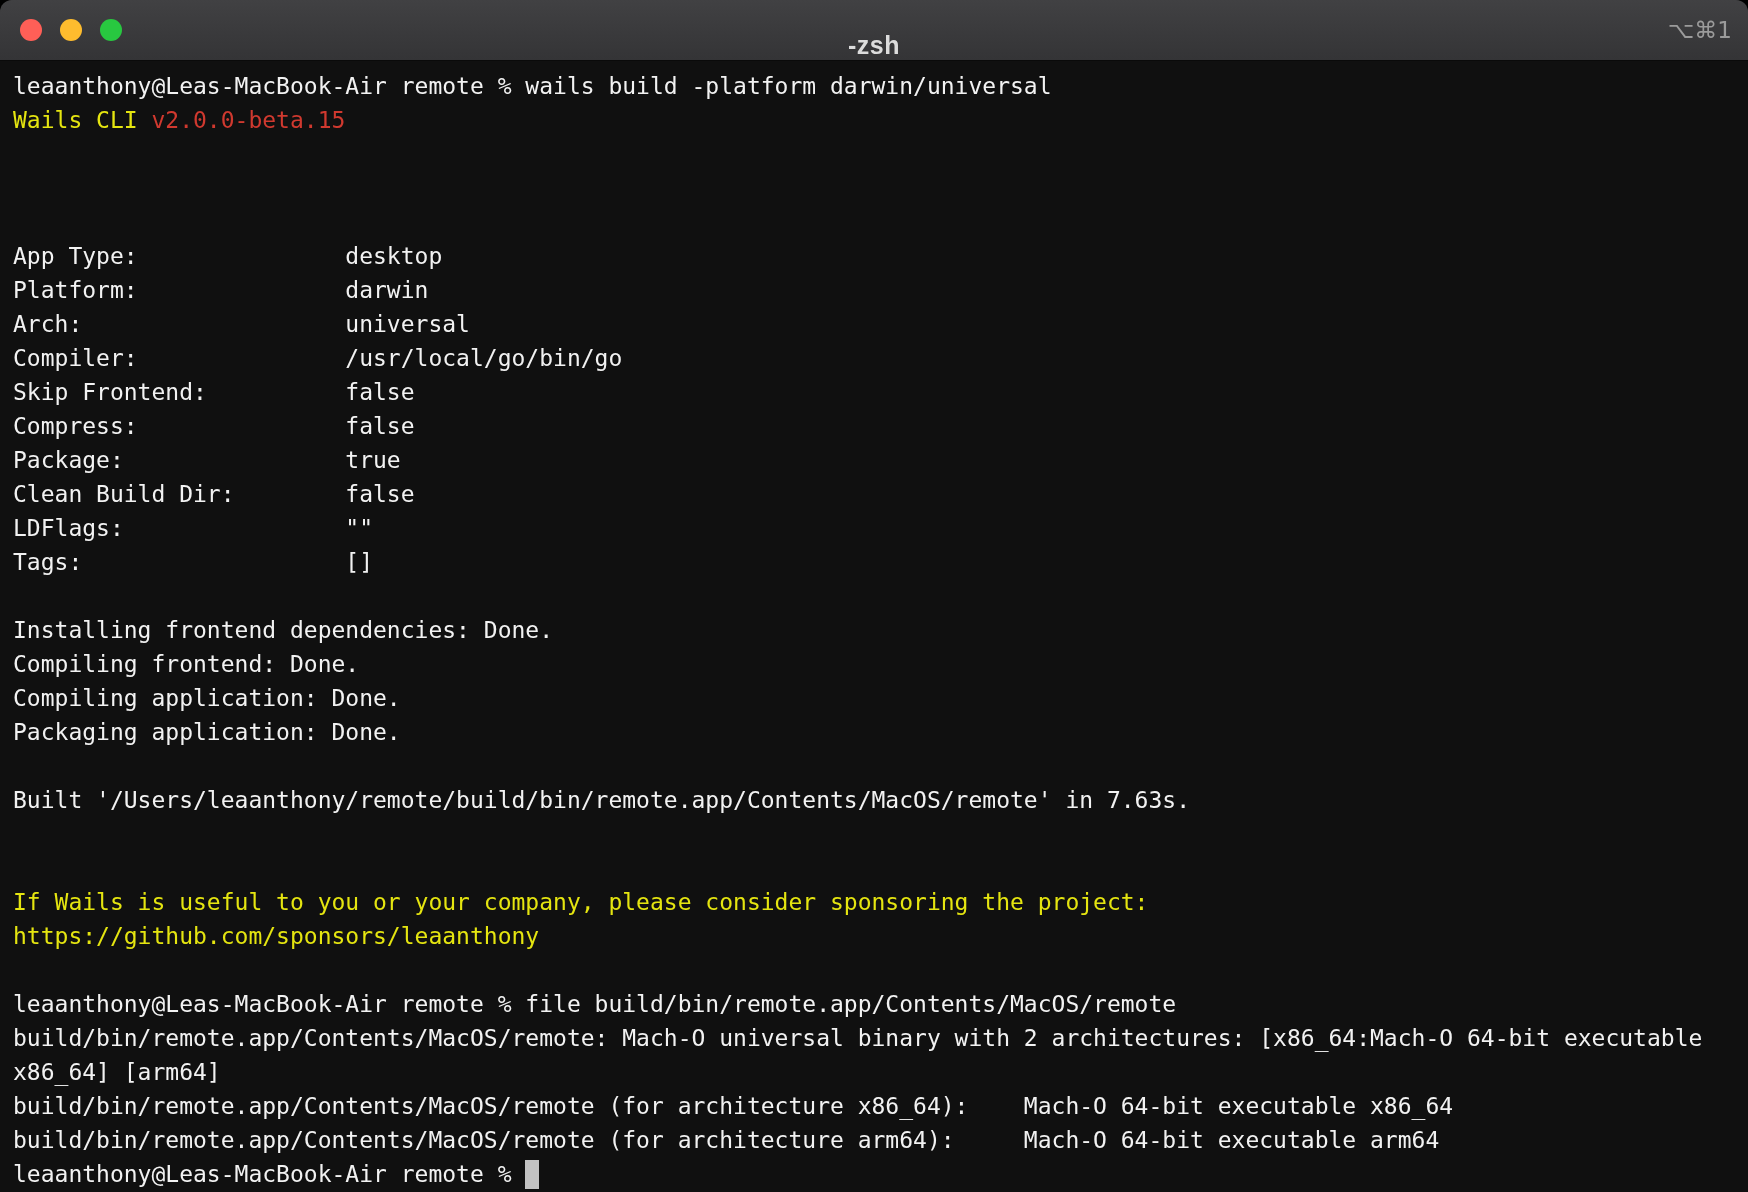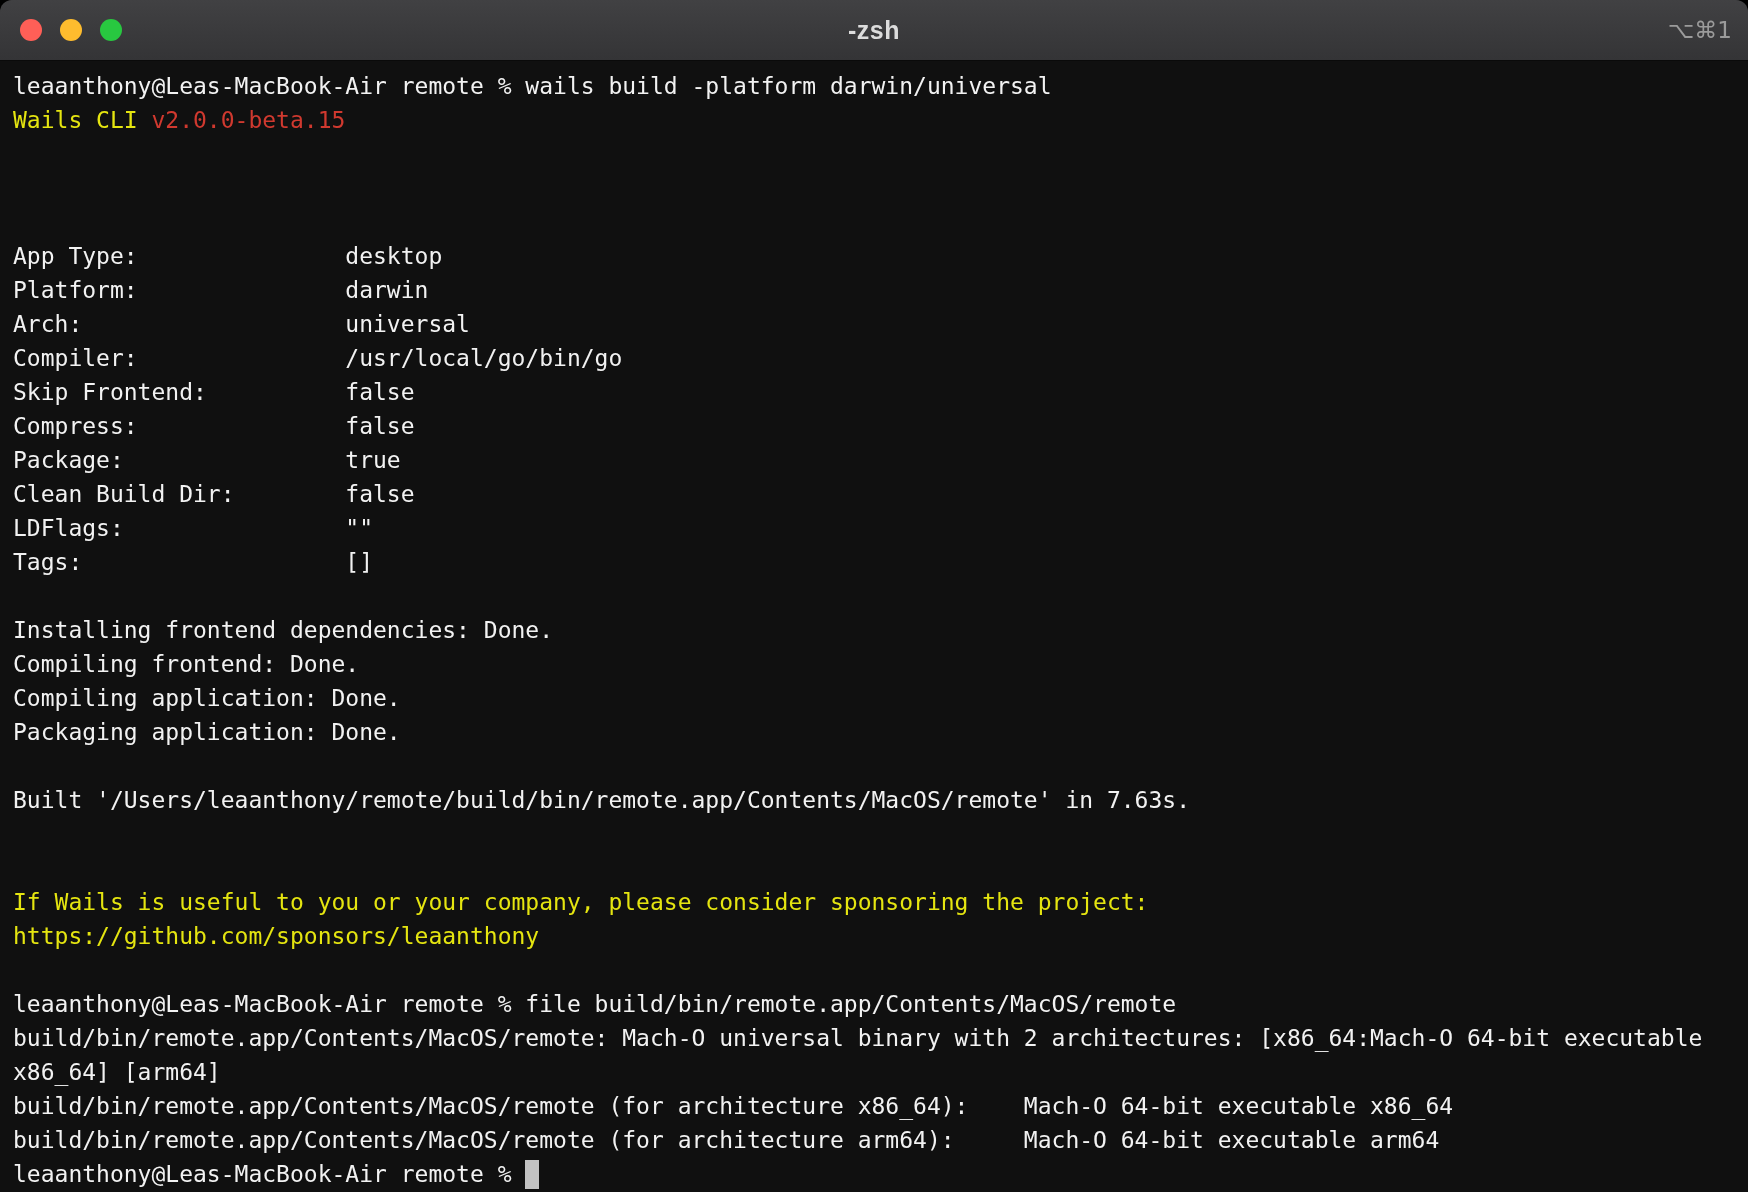--- a/index.html
+++ b/index.html
@@ -13,21 +13,21 @@
     border-radius: 12px 12px 0 0;
     overflow: hidden;
     display: flex; flex-direction: column;
     background: #101010;
   }
   .titlebar {
     flex: 0 0 61px; height: 61px;
     background: linear-gradient(#414143, #343436);
     border-bottom: 1px solid #0a0a0a;
     position: relative;
-    display: flex; align-items: center; justify-content: center;
+    display: flex; align-items: flex-end; justify-content: center;
   }
   .traffic {
     position: absolute; left: 20px; top: 0; bottom: 0;
     display: flex; align-items: center; gap: 18px;
   }
   .dot {
     width: 22px; height: 22px; border-radius: 50%;
     display: inline-block;
   }
   .win-title {

